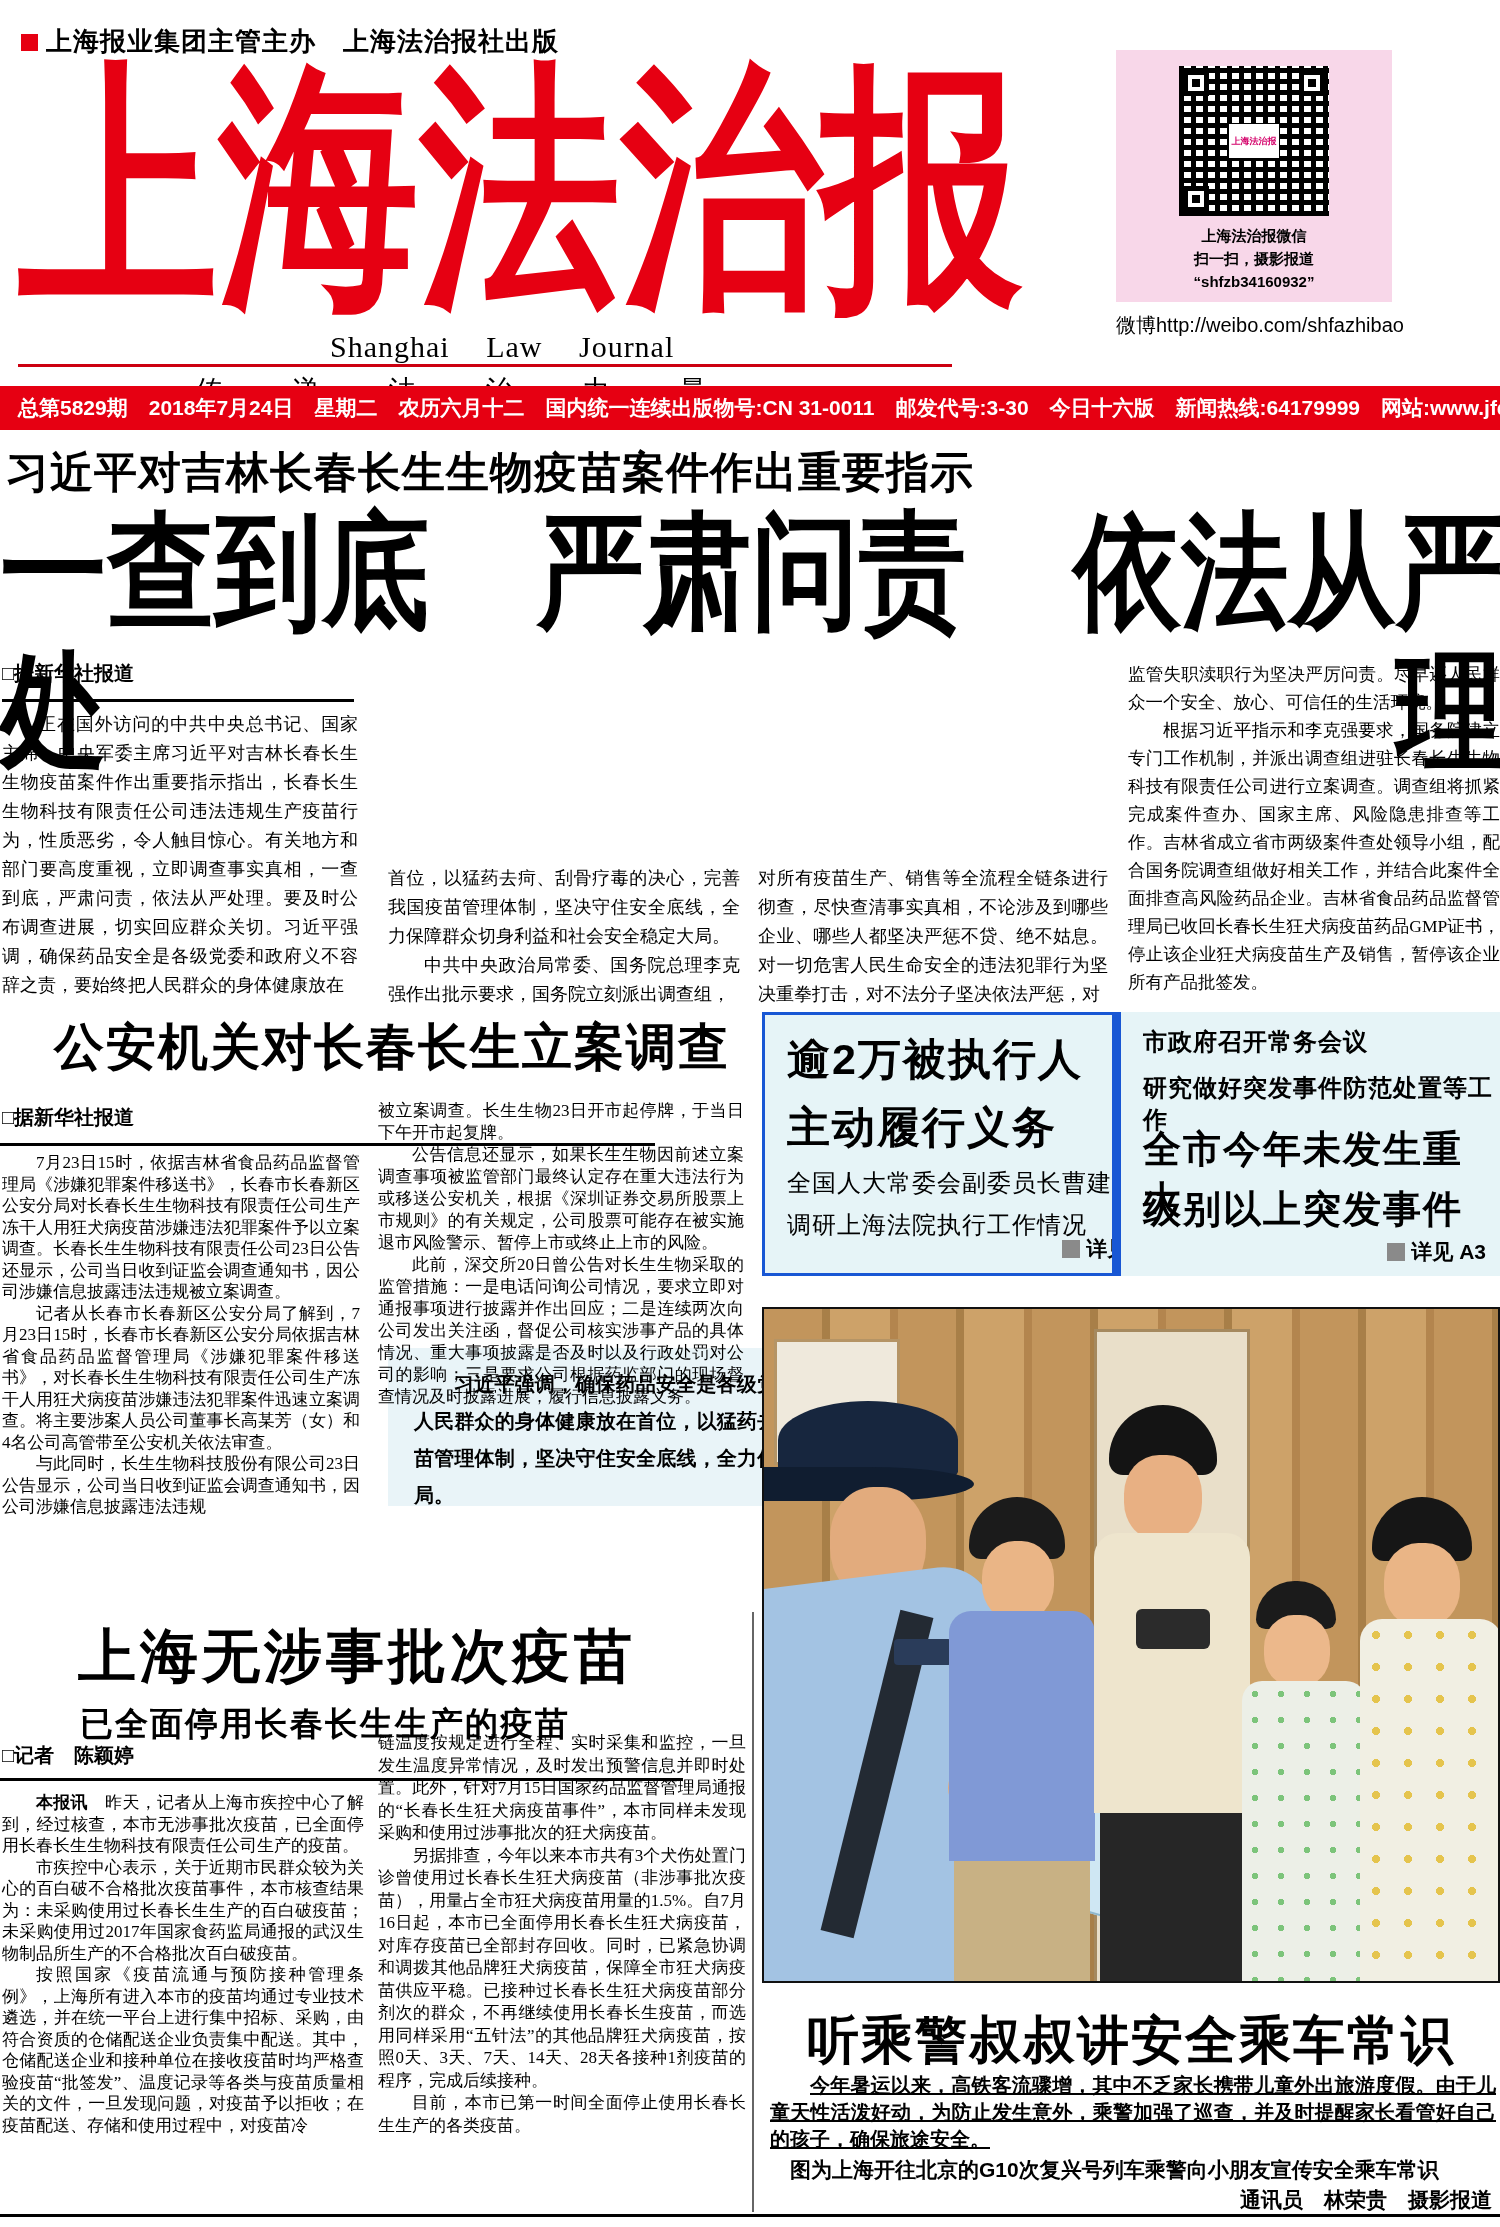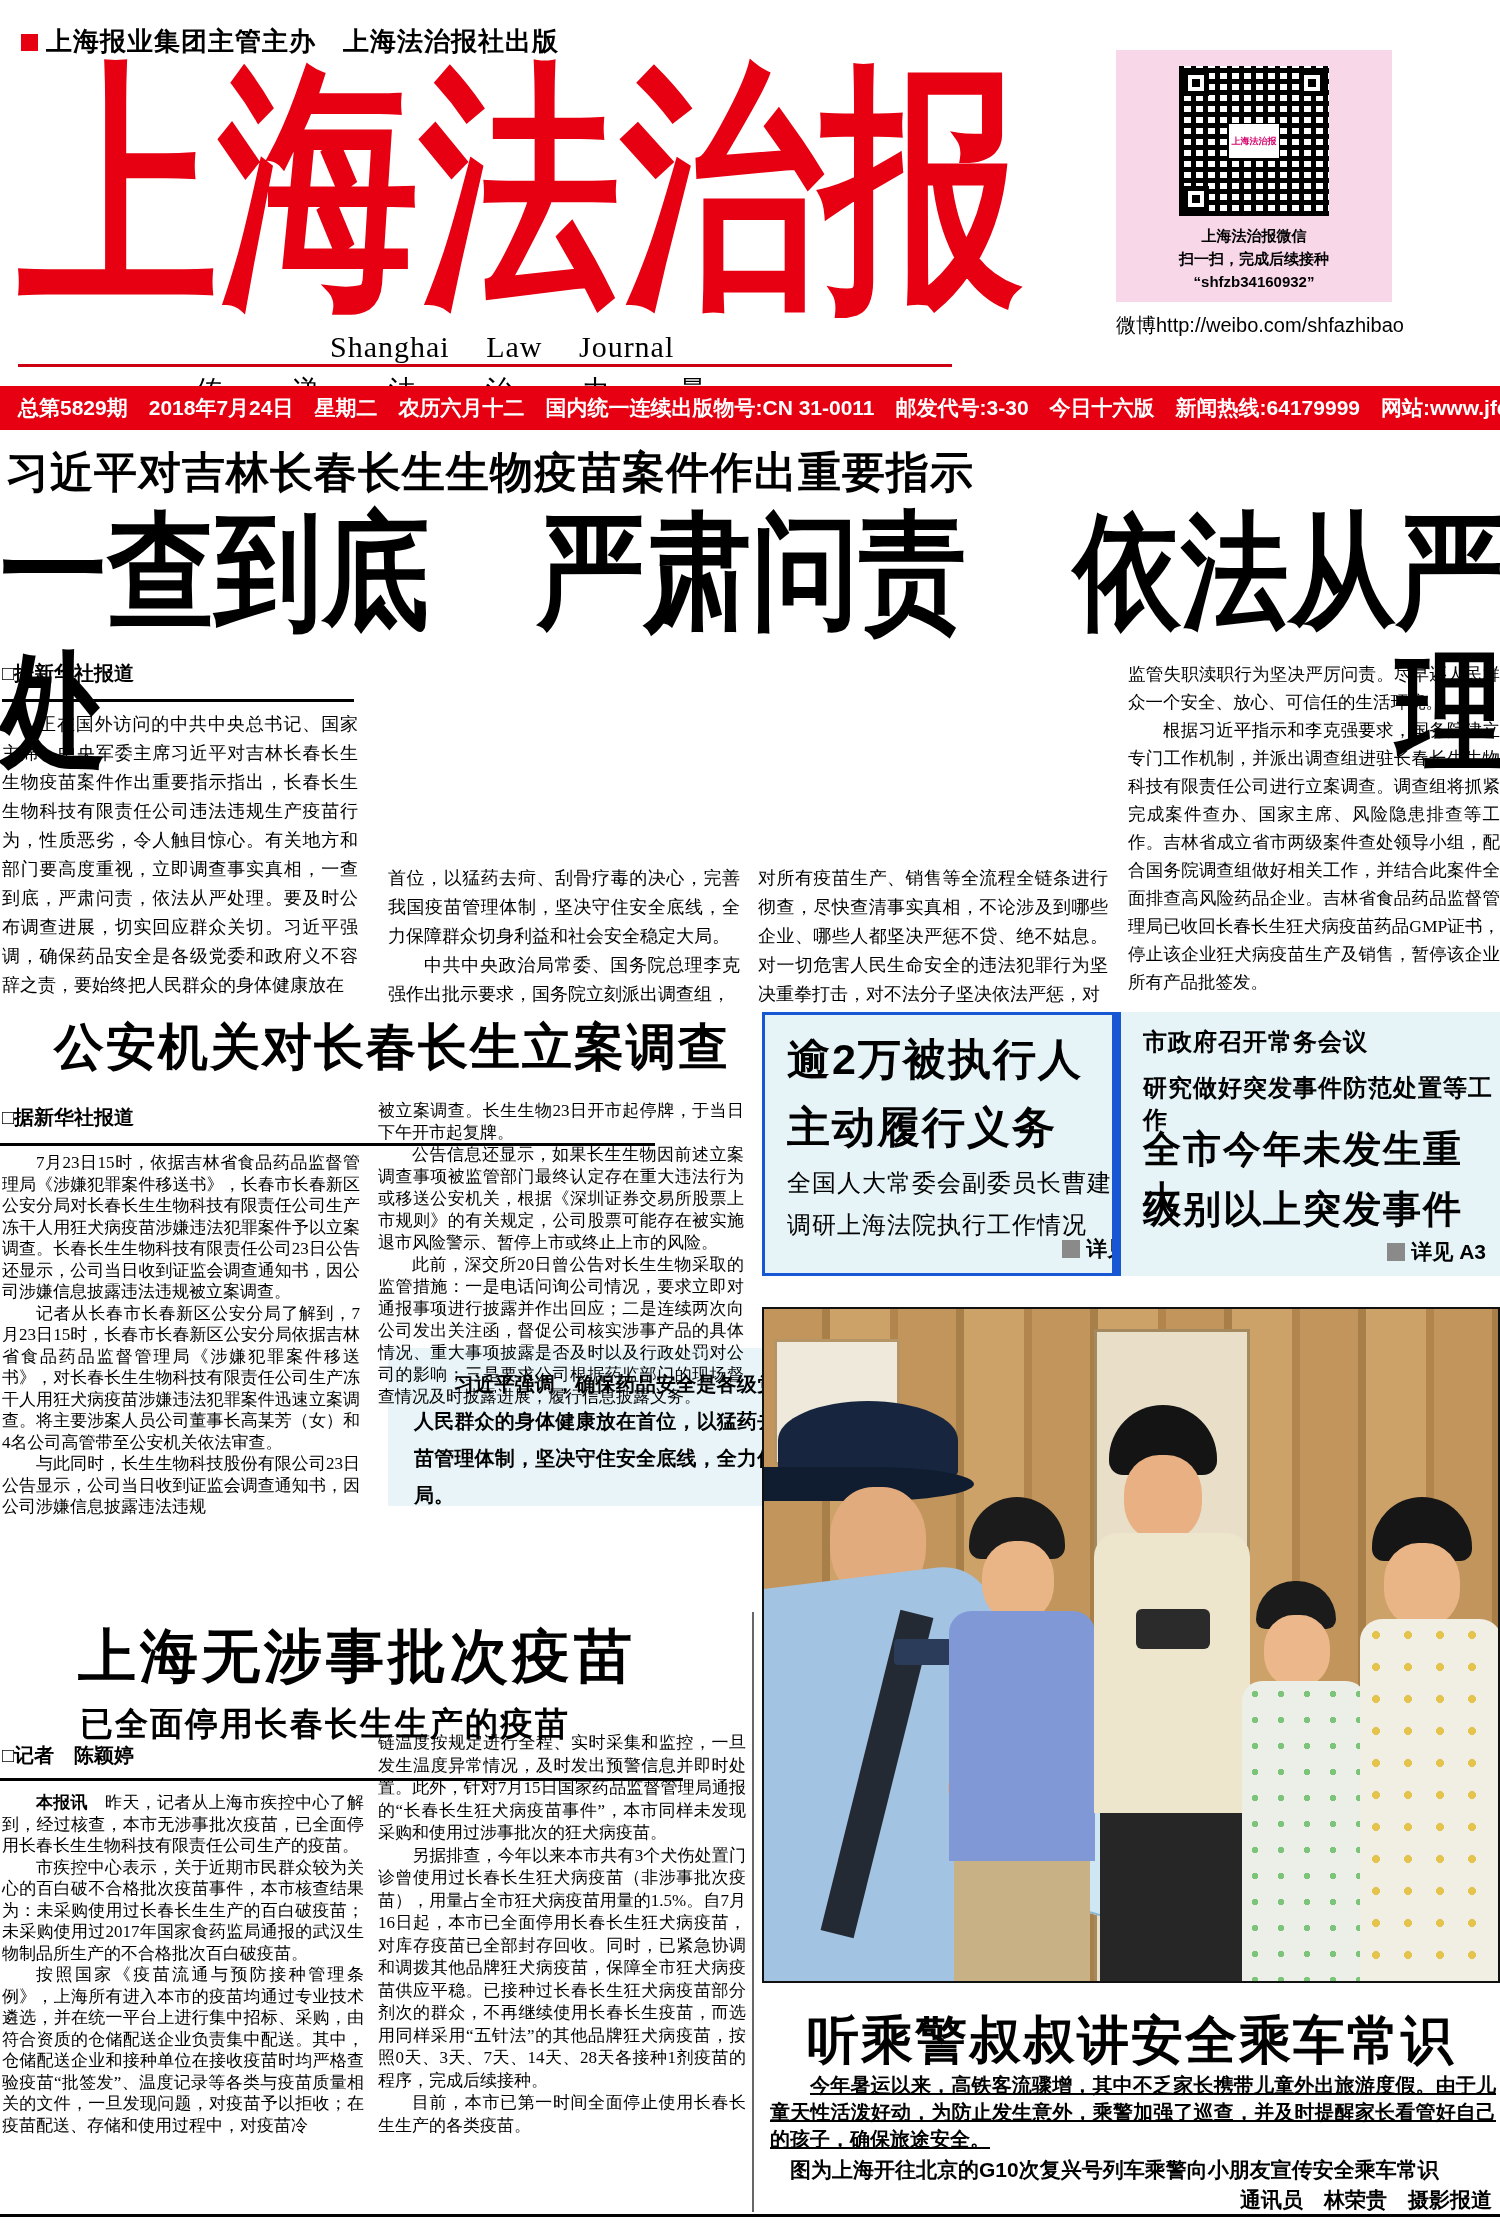--- a/index.html
+++ b/index.html
@@ -106,21 +106,21 @@
       </span>
     <span class="marker m2">
         <i></i>
       </span>
     <span class="marker m3">
         <i></i>
       </span>
     <span class="center">上海法治报</span>
   </div>
   <div class="t">上海法治报微信</div>
-  <div class="t">扫一扫，完成后续接种</div>
+  <div class="t">扫一扫，摄影报道</div>
   <div class="t">“shfzb34160932”</div>
 </div>
 <div class="abs weibo">微博http://weibo.com/shfazhibao</div>
 
 <div class="abs infobar">总第5829期　2018年7月24日　星期二　农历六月十二　国内统一连续出版物号:CN 31-0011　邮发代号:3-30　今日十六版　新闻热线:64179999　网站:www.jfdaily.com</div>
 
 <div class="abs kicker">习近平对吉林长春长生生物疫苗案件作出重要指示</div>
 <div class="abs bigheadline">一查到底　严肃问责　依法从严处理</div>
 
 <div class="abs" style="left:0;top:660px;width:1500px;height:350px;">

